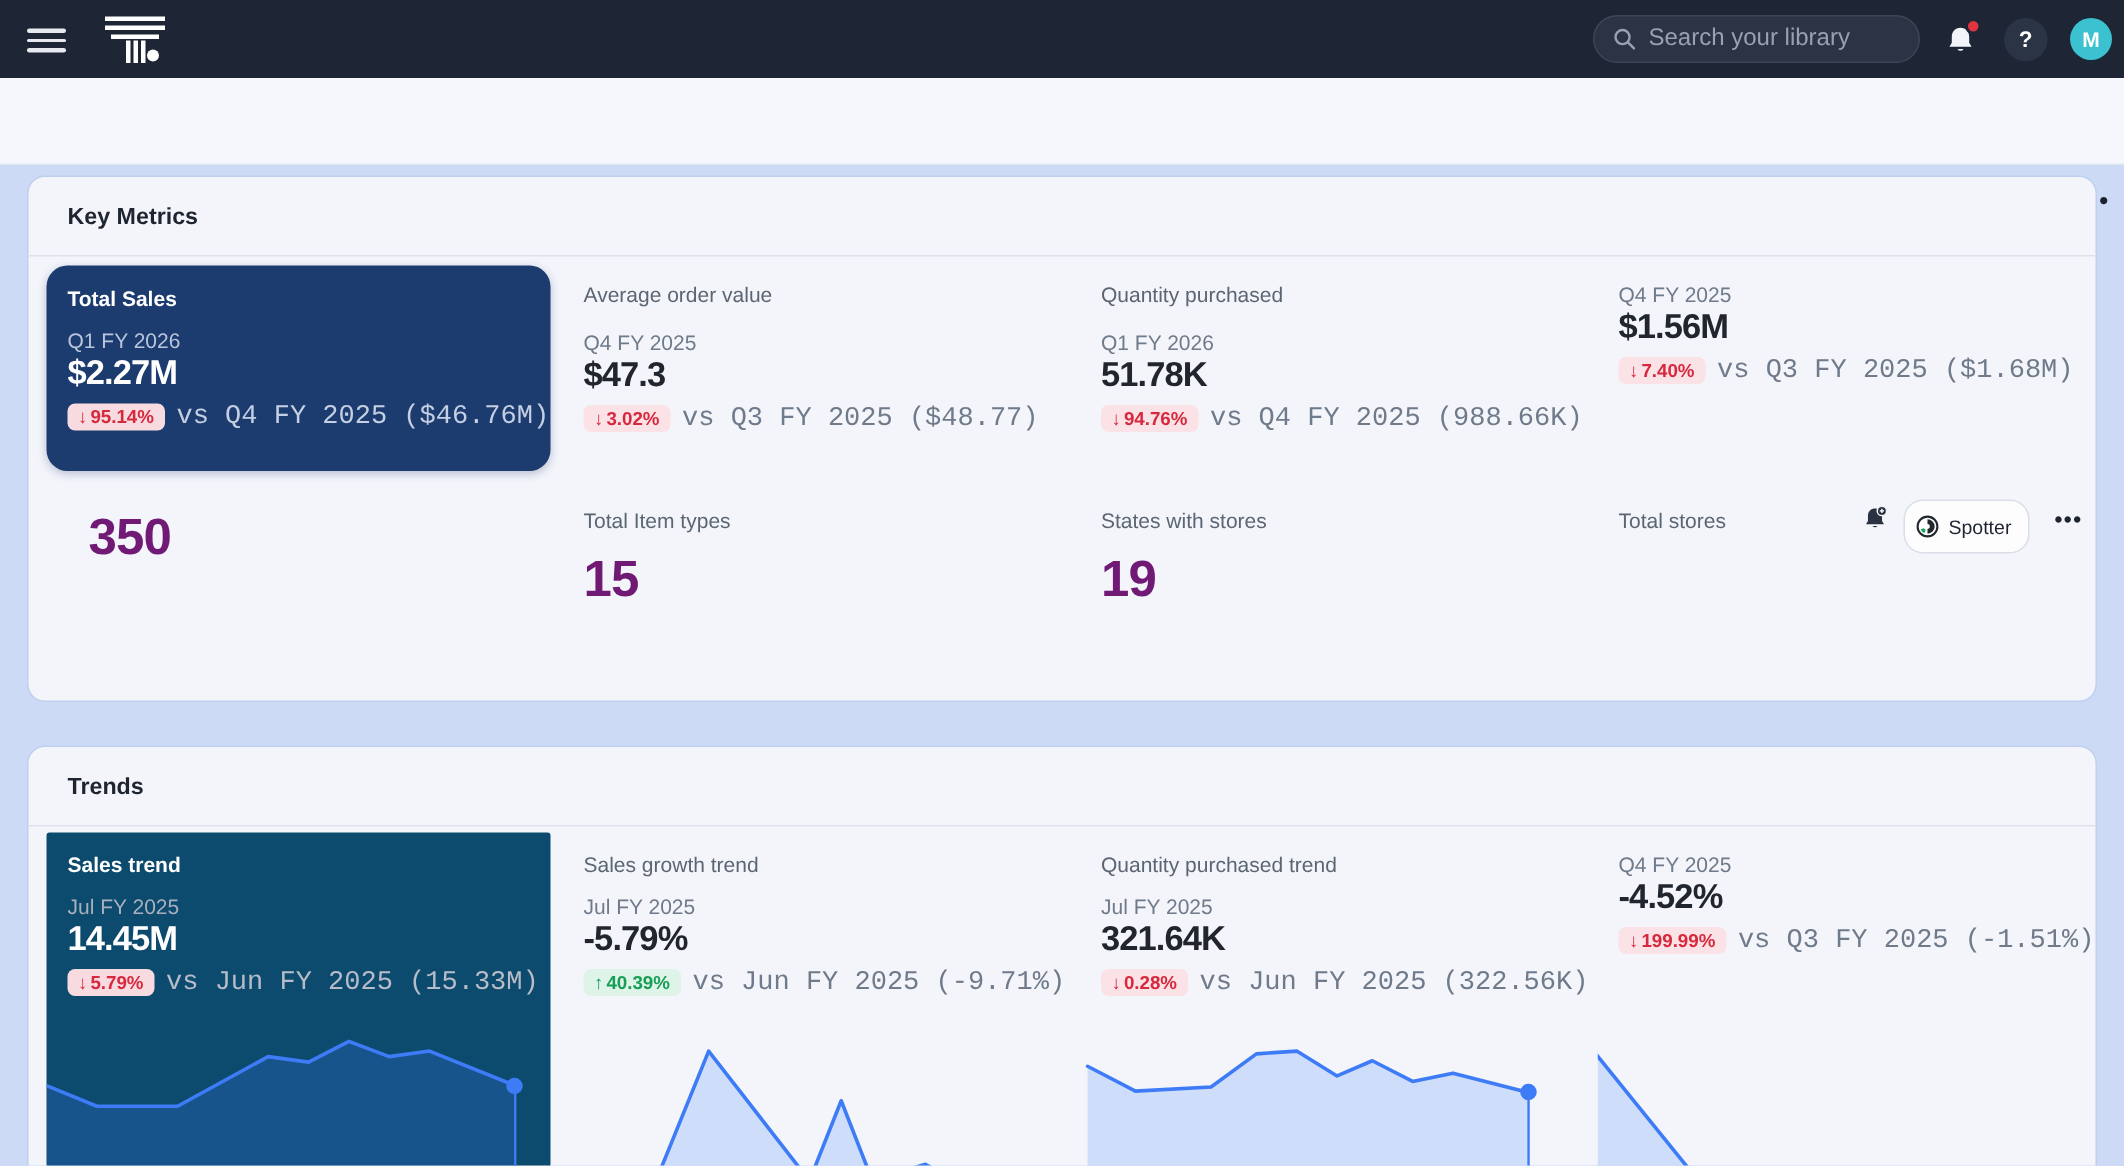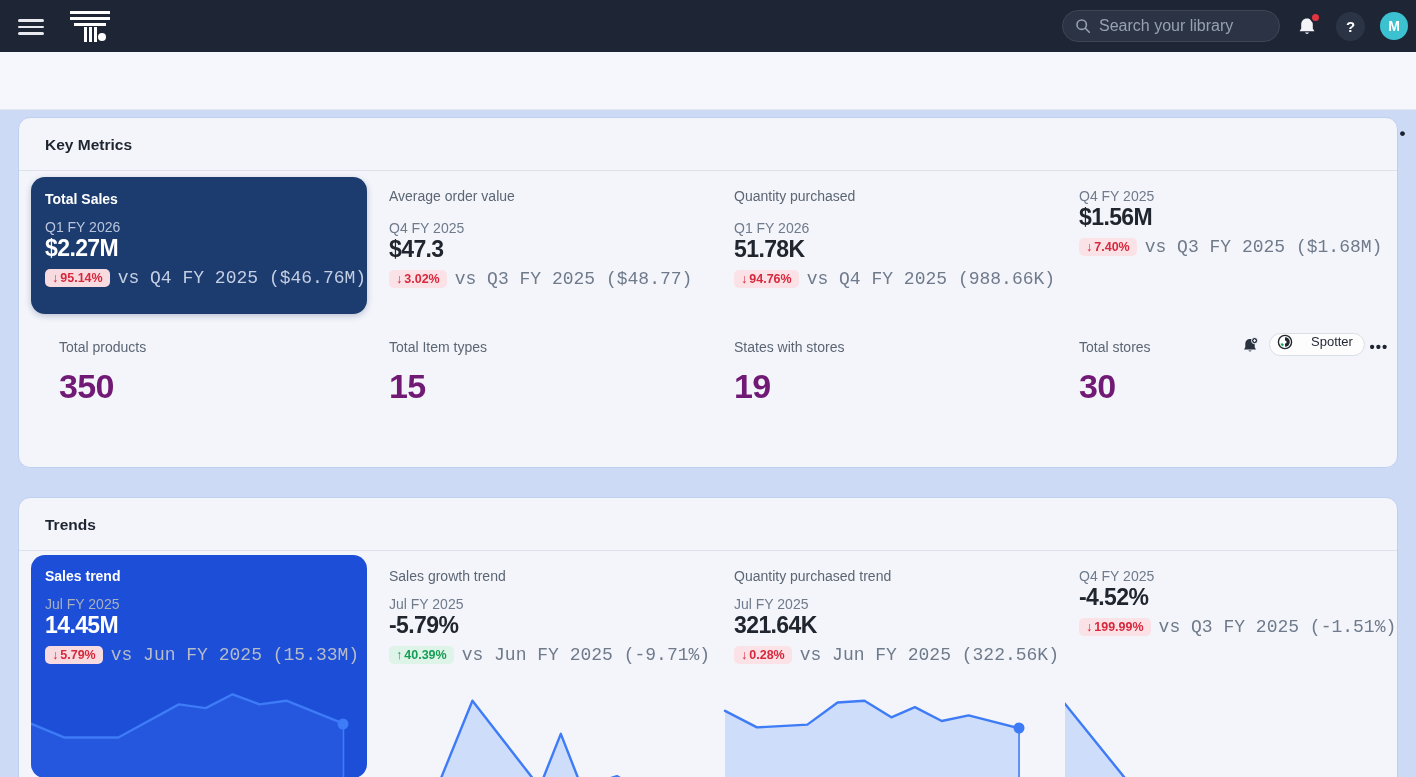--- a/index.html
+++ b/index.html
@@ -70,29 +70,29 @@
                background:#1c3b6e; padding:14px 14px 0 14px; box-shadow:0 2px 6px rgba(20,40,90,0.25); cursor:pointer; }
   .navy-card .cell-title { color:#ffffff; font-weight:600; margin-bottom:12px; }
   .navy-card .cell-period { color:#b9c5dc; }
   .navy-card .cell-value { color:#ffffff; }
   .navy-card .compare { color:#c4cfe3; }
   .navy-card .badge.down { background:#f8dbe0; }
 
   
   .tile-actions { position:absolute; left:1046px; top:215px; width:336px; height:26px; }
   .ta-bell { position:absolute; left:172px; top:0; width:26px; height:26px; display:flex; align-items:center; justify-content:center; cursor:pointer; }
-  .spotter-pill { position:absolute; left:204px; top:0; height:23px; padding:0 11px 0 7px; border-radius:13px; background:#fdfdfe;
-                  border:1px solid #d9dee7; display:flex; gap:18px; cursor:pointer; }
+  .spotter-pill { position:absolute; left:204px; top:0; height:36px; padding:0 11px 0 7px; border-radius:13px; background:#fdfdfe;
+                  border:1px solid #d9dee7; display:flex; align-items:center; gap:6px; cursor:pointer; }
   .spotter-pill .sp-label { font-size:13px; color:#1f2530; }
   .ta-more { position:absolute; left:301px; top:0; width:26px; height:26px; border-radius:50%; display:flex; align-items:center;
              justify-content:center; color:#1f2530; font-size:15px; font-weight:700; letter-spacing:1px; cursor:pointer; }
 
   
   .tcell { position:absolute; top:57px; width:336px; height:223px; padding:13px 14px 0 14px; }
-  .dark-card { position:absolute; left:12px; top:57px; width:336px; height:223px; border-radius:14px; background:#1d4ed8;
+  .dark-card { position:absolute; left:12px; top:57px; width:336px; height:223px; border-radius:2px; background:#0c4a6e;
                padding:13px 14px 0 14px; overflow:hidden; cursor:pointer; }
   .dark-card .cell-title { color:#fff; font-weight:600; margin-bottom:12px; }
   .dark-card .cell-period { color:#a9b0bd; }
   .dark-card .cell-value { color:#fff; }
   .dark-card .compare { color:#b6bcc8; }
   .dark-card .badge.down { background:#f8dbe0; }
   .tcell .cell-title { margin-bottom:12px; }
 
   .spark { position:absolute; left:0; right:0; bottom:0; height:92px; overflow:hidden; }
   .spark svg { width:100%; height:100%; display:block; }
@@ -229,34 +229,32 @@
     <div class="delta-row">
       <span class="badge down">
           <span>↓</span>
           <span>7.40%</span>
         </span>
       <span class="compare">vs Q3 FY 2025 ($1.68M)</span>
     </div>
   </div>
 
   <div class="cell kpi-row2 c1" style="left:26px">
-    <div class="cell-title">Total products</div>
     <div class="big-number">350</div>
   </div>
   <div class="cell kpi-row2 c2">
     <div class="cell-title">Total Item types</div>
     <div class="big-number">15</div>
   </div>
   <div class="cell kpi-row2 c3">
     <div class="cell-title">States with stores</div>
     <div class="big-number">19</div>
   </div>
   <div class="cell kpi-row2 c4">
     <div class="cell-title">Total stores</div>
-    <div class="big-number">30</div>
   </div>
 
   <div class="tile-actions">
     <div class="ta-bell">
       <svg class="ic" width="20" height="20" viewBox="0 0 20 20">
         <path d="M10 3 C7 3 5.3 5.3 5.3 8 L5.3 11.3 L4 13.5 L16 13.5 L14.7 11.3 L14.7 8 C14.7 5.3 13 3 10 3 Z" fill="#2a3140"></path>
         <path d="M8.4 14.6 a1.8 1.8 0 0 0 3.2 0 Z" fill="#2a3140"></path>
         <circle cx="14.6" cy="4.6" r="3.1" fill="#2a3140" stroke="#f3f5fb" stroke-width="1"></circle>
         <line x1="14.6" y1="3.2" x2="14.6" y2="6" stroke="#f3f5fb" stroke-width="1"></line>
         <line x1="13.2" y1="4.6" x2="16" y2="4.6" stroke="#f3f5fb" stroke-width="1"></line>

